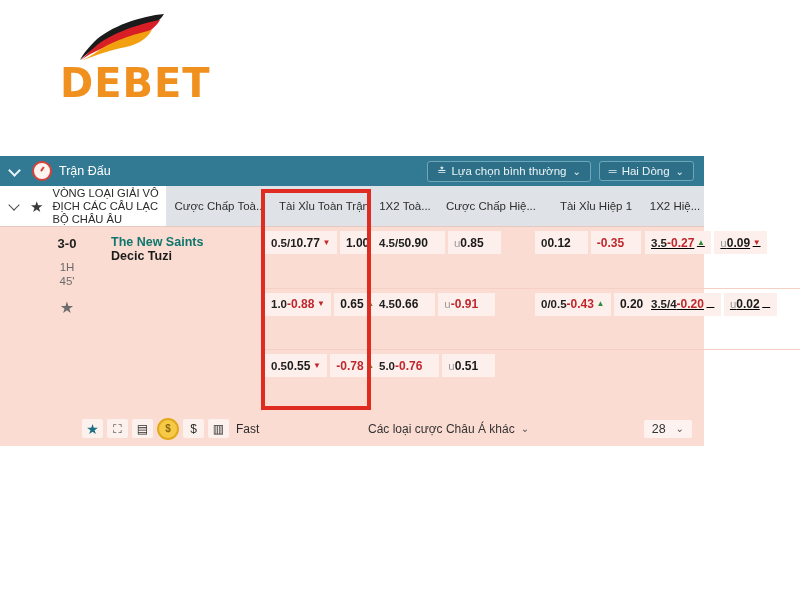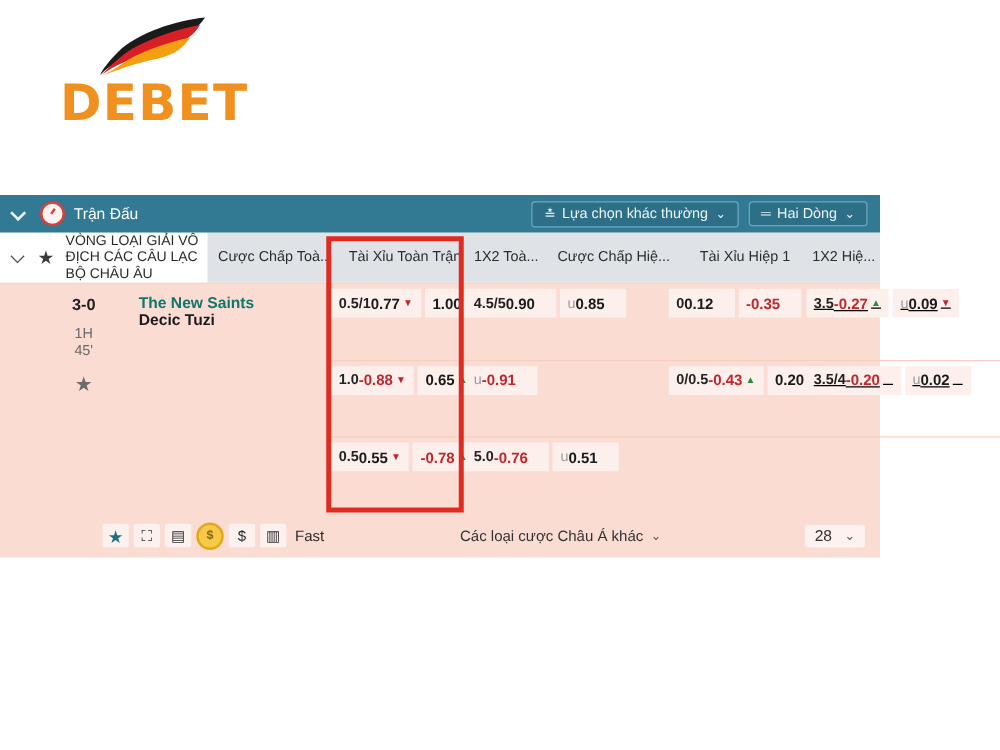--- a/index.html
+++ b/index.html
@@ -15,21 +15,21 @@
     background: #ffffff;
   }
 
   
   .logo-wrap {
     position: absolute; left: 28px; top: 8px;
     width: 240px; height: 100px;
   }
   .logo-swoosh { position: absolute; left: 36px; top: 2px; width: 110px; height: 52px; }
   .logo-text {
-    position: absolute; left: 20px; top: 52px;
+    position: absolute; left: 32px; top: 52px;
     font-size: 40px; font-weight: bold; letter-spacing: 1px;
     color: #f0901e;
     font-family: "DejaVu Sans", sans-serif;
   }
 
   
   .app {
     position: absolute; left: 0; top: 156px;
     width: 704px; height: 290px;
     background: #fbdcd2;
@@ -261,21 +261,21 @@
 
     <div class="topbar">
       <div class="topbar-left">
         <span class="chev-white"></span>
         <span class="clock-ico"></span>
         <span class="topbar-title">Trận Đấu</span>
       </div>
       <div class="topbar-right">
         <div class="pill">
           <span class="glyph">≛</span>
-          <span>Lựa chọn khác thường</span>
+          <span>Lựa chọn bình thường</span>
           <span class="caret">⌄</span>
         </div>
         <div class="pill">
           <span class="glyph">═</span>
           <span>Hai Dòng</span>
           <span class="caret">⌄</span>
         </div>
       </div>
     </div>
 
@@ -379,20 +379,25 @@
               <span class="price neg">-0.88</span>
               <span class="arrow down">▼</span>
             </div>
             <div class="cell">
               <span class="hdp"></span>
               <span class="price">0.65</span>
               <span class="arrow up">▲</span>
             </div>
           </div>
           <div class="mkt m2">
+            <div class="cell">
+              <span class="hdp">4.5</span>
+              <span class="price">0.66</span>
+              <span class="arrow none">▲</span>
+            </div>
             <div class="cell">
               <span class="hdp lc">u</span>
               <span class="price neg">-0.91</span>
               <span class="arrow none">▲</span>
             </div>
           </div>
           <div class="mkt m3">
             <div class="cell blank"></div>
             <div class="cell blank"></div>
           </div>

